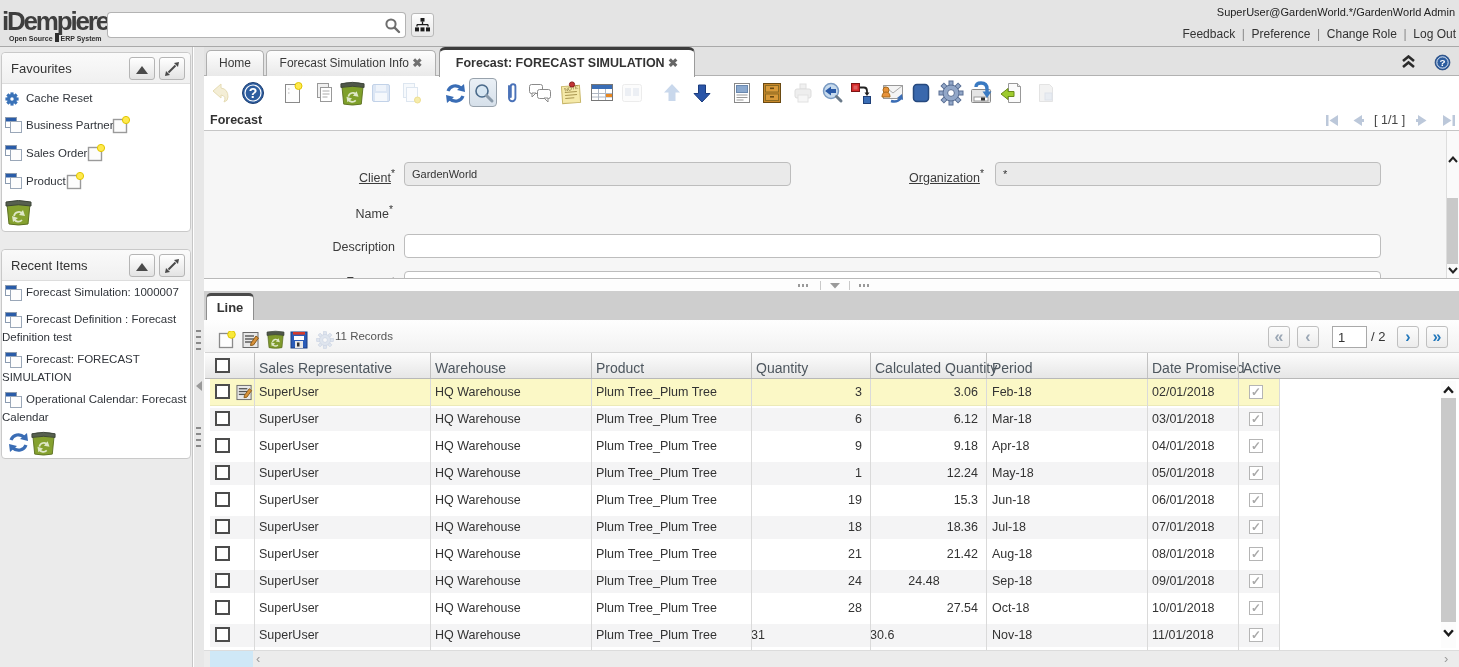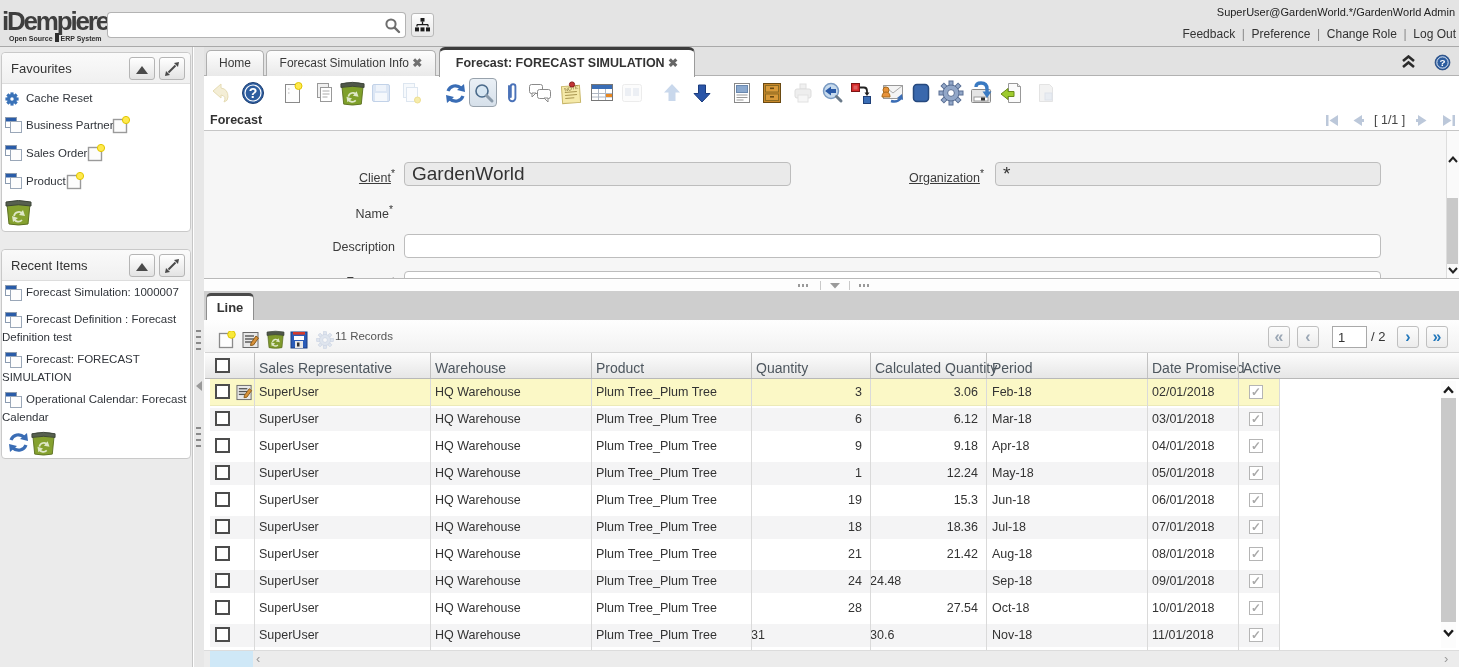--- a/index.html
+++ b/index.html
@@ -1,21 +1,21 @@
 <!DOCTYPE html>
 <html><head>
 <meta charset="utf-8">
 <style>
 *{margin:0;padding:0;box-sizing:border-box}
 html,body{width:1459px;height:667px;overflow:hidden}
 body{font-family:"Liberation Sans",sans-serif;background:#fff;position:relative;color:#333}
 .abs{position:absolute}
 .btn{position:absolute;border:1px solid #b9b9b9;border-radius:3px;background:linear-gradient(#fefefe,#e7e7e7)}
 .tab{position:absolute;top:50px;height:26px;border:1px solid #aeaeae;border-bottom:none;border-radius:5px 5px 0 0;background:linear-gradient(#fdfdfd,#e9e9e9);font-size:12px;color:#3a3a3a;text-align:center;line-height:25px}
-.fld{position:absolute;height:24px;border:1px solid #bdbdbd;border-radius:4px;background:#fff;font-size:19px;color:#333;line-height:22px;padding-left:7px}
+.fld{position:absolute;height:24px;border:1px solid #bdbdbd;border-radius:4px;background:#fff;font-size:11px;color:#333;line-height:22px;padding-left:7px}
 .lbl{position:absolute;font-size:12.5px;color:#3b3b3b;text-align:right}
 .hcell{position:absolute;font-weight:normal;font-size:14px;color:#4d565e;top:7px;white-space:nowrap}
 .vline{position:absolute;width:1px;background:#cfcfcf;top:0}
 .cb{position:absolute;width:15px;height:15px;border:2px solid #4c4c4c;background:#fff}
 .acb{position:absolute;width:14px;height:14px;border:1px solid #b5b5b5;background:#fff;color:#a9a9a9;font-size:12px;line-height:13px;text-align:center;font-weight:bold}
 .rtxt{position:absolute;font-size:12.5px;color:#333;white-space:nowrap;top:6px}
 .sideitem{position:absolute;font-size:11.5px;color:#30343a;white-space:nowrap}
 .phead{position:absolute;left:0;top:0;right:0;height:31px;background:linear-gradient(#fafafa,#f0f0f0);border-bottom:1px solid #ddd;border-radius:4px 4px 0 0}
 .ptitle{position:absolute;left:9px;top:8px;font-size:13px;color:#333}
 .pbtn{position:absolute;top:4px;width:26px;height:23px;border:1px solid #b5b5b5;border-radius:3px;background:linear-gradient(#fff,#e3e3e3);text-align:center}
@@ -575,21 +575,21 @@
     <div class="rtxt" style="left:660px;top:168px;width:108px;text-align:right">21.42</div>
     <div class="rtxt" style="left:782px;top:168px">Aug-18</div>
     <div class="rtxt" style="left:942px;top:168px">08/01/2018</div>
     <div class="acb" style="left:1039px;top:168px">✓</div>
 <div class="abs" style="left:0;top:191px;width:1070px;height:23px;background:#f4f4f5"></div>
     <div class="cb" style="left:5px;top:194px"></div>
     <div class="rtxt" style="left:49px;top:195px">SuperUser</div>
     <div class="rtxt" style="left:225px;top:195px">HQ Warehouse</div>
     <div class="rtxt" style="left:386px;top:195px">Plum Tree_Plum Tree</div>
     <div class="rtxt" style="left:541px;top:195px;width:111px;text-align:right">24</div>
-    <div class="rtxt" style="left:660px;top:195px;width:108px;text-align:left">24.48</div>
+    <div class="rtxt" style="left:660px;top:195px;width:108px;text-align:center">24.48</div>
     <div class="rtxt" style="left:782px;top:195px">Sep-18</div>
     <div class="rtxt" style="left:942px;top:195px">09/01/2018</div>
     <div class="acb" style="left:1039px;top:195px">✓</div>
 <div class="cb" style="left:5px;top:221px"></div>
     <div class="rtxt" style="left:49px;top:222px">SuperUser</div>
     <div class="rtxt" style="left:225px;top:222px">HQ Warehouse</div>
     <div class="rtxt" style="left:386px;top:222px">Plum Tree_Plum Tree</div>
     <div class="rtxt" style="left:541px;top:222px;width:111px;text-align:right">28</div>
     <div class="rtxt" style="left:660px;top:222px;width:108px;text-align:right">27.54</div>
     <div class="rtxt" style="left:782px;top:222px">Oct-18</div>

